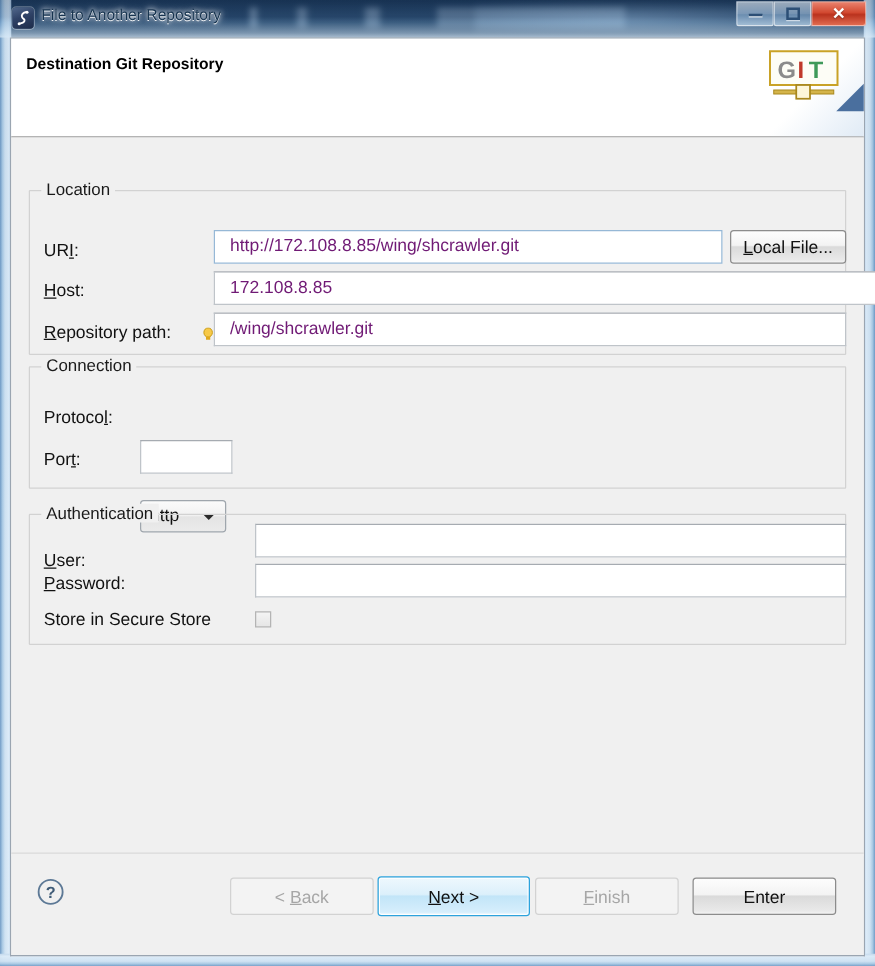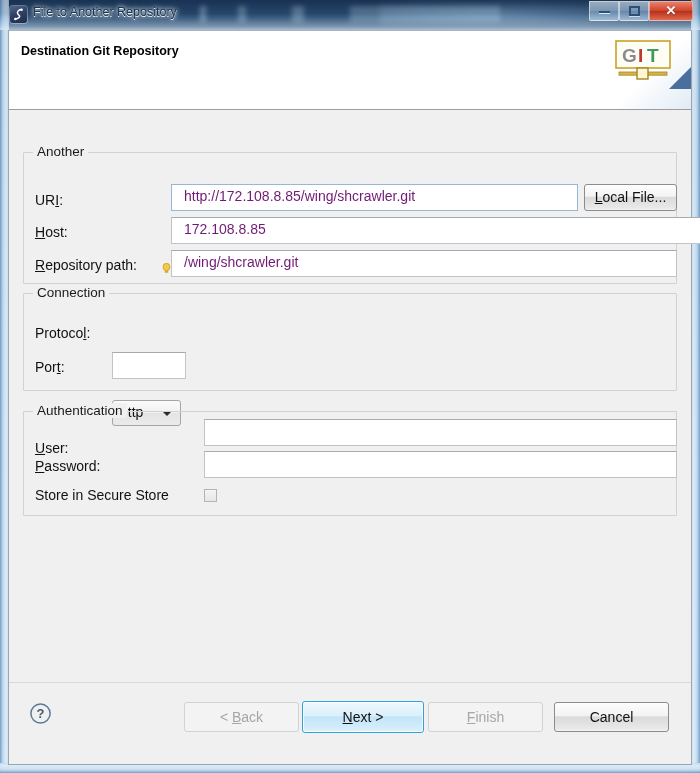--- a/index.html
+++ b/index.html
@@ -335,21 +335,21 @@
           <text x="34" y="23" font-family="Liberation Sans, sans-serif" font-size="19" font-weight="bold" fill="#3f9a5a">T</text>
           <rect x="6" y="33" width="48" height="3.2" fill="#d4b44a" stroke="#a8871c" stroke-width=".8"></rect>
           <rect x="24" y="29" width="11" height="11" fill="#fdf6d8" stroke="#a8871c" stroke-width="1.4"></rect>
         </svg>
       </div>
     </div>
 
     <div id="body-area">
 
       <div class="group" style="left:14px; top:42px; width:654px; height:132px;">
-        <span class="group-label">Another</span>
+        <span class="group-label">Location</span>
       </div>
 
       <div class="fld-label" style="left:26px; top:82px;">
         UR<u>I</u>:
       </div>
       <div id="uri-hint">
         <svg width="9" height="11" viewBox="0 0 9 11">
           <ellipse cx="4.5" cy="4" rx="3.4" ry="3.7" fill="#f7c948" stroke="#c89a12" stroke-width=".8"></ellipse>
           <rect x="2.8" y="7.4" width="3.4" height="2.4" fill="#e0a81c"></rect>
         </svg>
@@ -415,17 +415,17 @@
 
       <div class="btn btn-disabled" style="left:175px; top:19px; width:115px; height:30px; line-height:28px;">
         &lt; <u>B</u>ack
       </div>
       <div class="btn btn-default" style="left:293px; top:18px; width:122px; height:32px; line-height:30px;">
         <u>N</u>ext &gt;
       </div>
       <div class="btn btn-disabled" style="left:419px; top:19px; width:115px; height:30px; line-height:28px;">
         <u>F</u>inish
       </div>
-      <div class="btn btn-normal" style="left:545px; top:19px; width:115px; height:30px; line-height:28px;">Cancel</div>
+      <div class="btn btn-normal" style="left:545px; top:19px; width:115px; height:30px; line-height:28px;">Enter</div>
     </div>
 
   </div>
 </div>
 
 </body></html>

